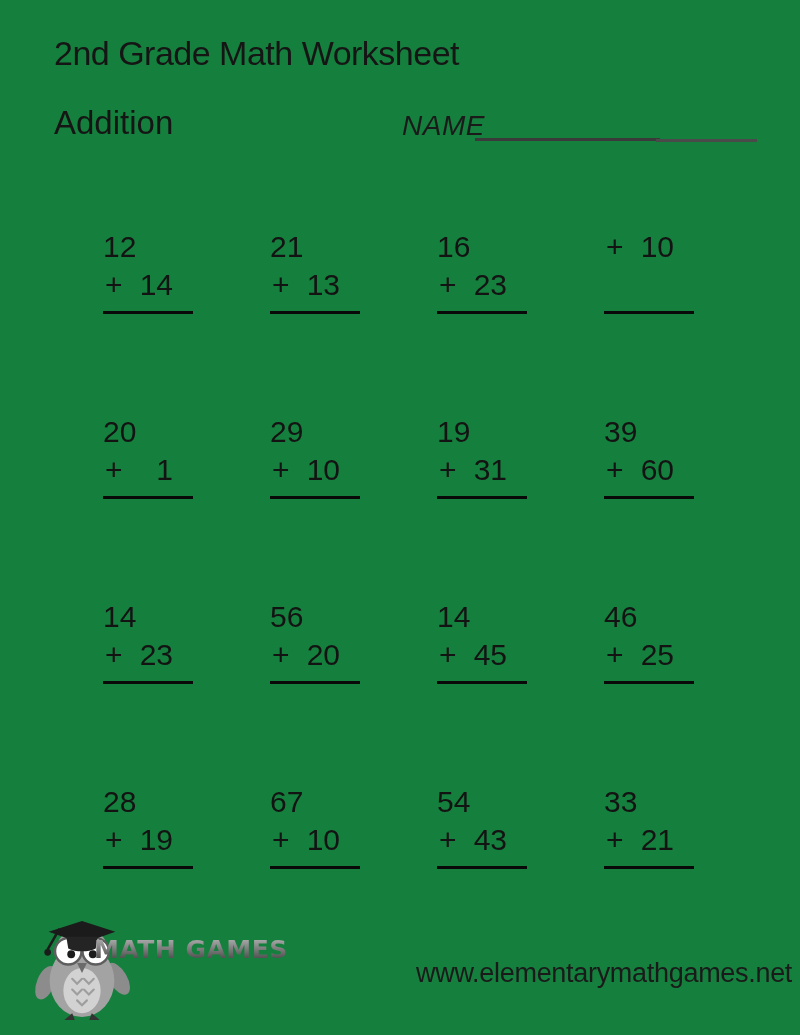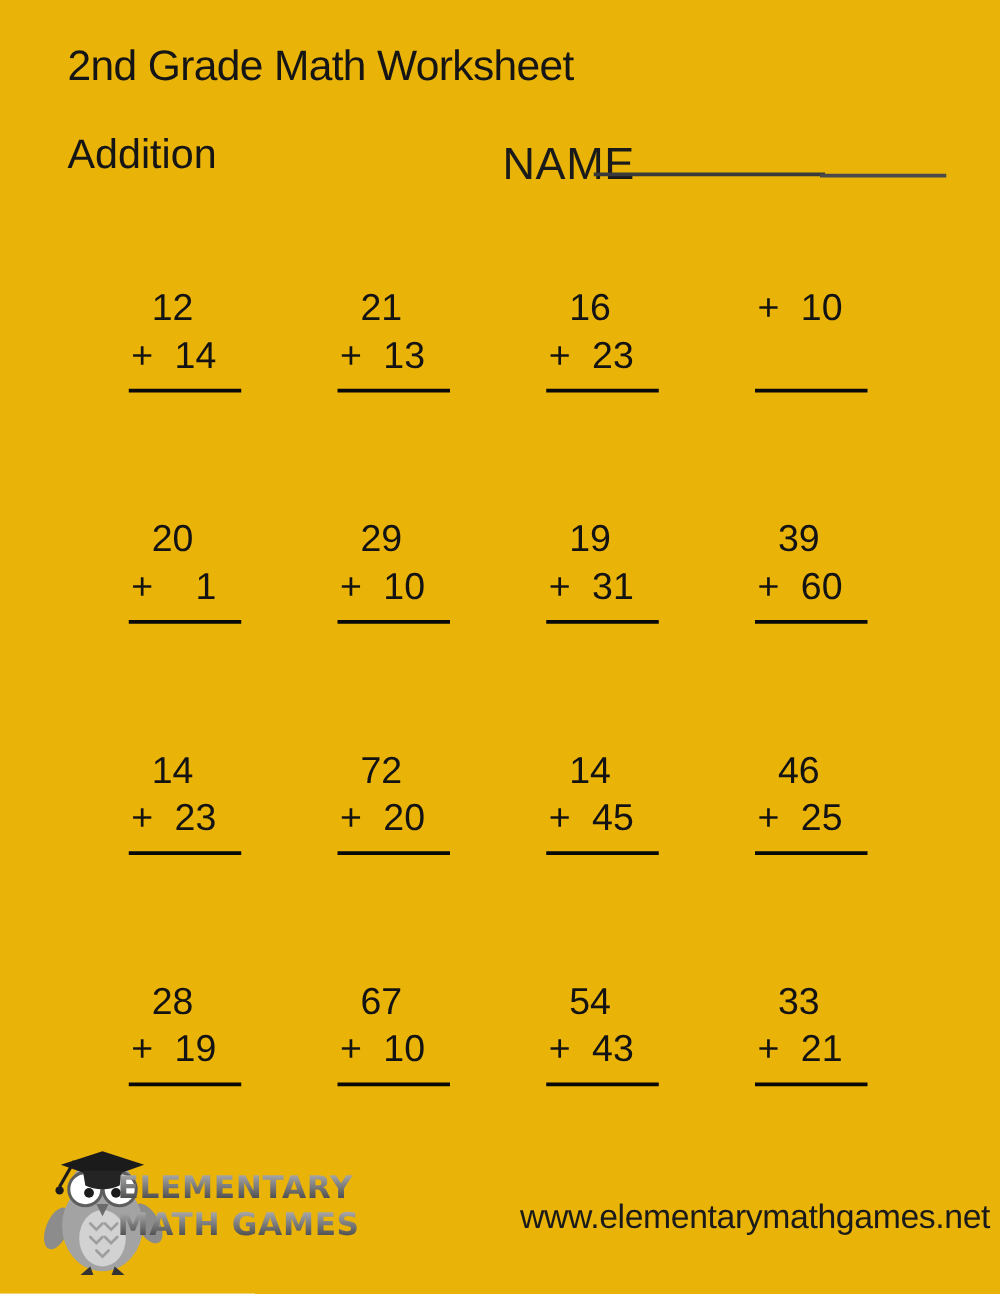--- a/index.html
+++ b/index.html
@@ -4,21 +4,21 @@
 <style>
   html, body {
     margin: 0;
     padding: 0;
     background: #ffffff;
   }
   .page {
     position: relative;
     width: 800px;
     height: 1035px;
-    background: #eab308;
+    background: #15803d;
     font-family: "Liberation Sans", sans-serif;
     color: #151515;
     overflow: hidden;
   }
 
   
   .title {
     position: absolute;
     left: 54px;
     top: 34px;
@@ -35,24 +35,25 @@
     font-size: 33px;
     font-weight: normal;
     color: #151515;
     white-space: nowrap;
     text-align: center;
   }
   .name-label {
     position: absolute;
     left: 402px;
     top: 110px;
-    font-size: 36px;
+    font-size: 28px;
     letter-spacing: 0.5px;
     color: #1a1a1a;
     white-space: nowrap;
+    font-style: italic;
   }
   .name-line-1 {
     position: absolute;
     left: 475px;
     top: 138px;
     width: 185px;
     height: 3px;
     background: #3a3a3a;
   }
   .name-line-2 {
@@ -75,21 +76,21 @@
     row-gap: 99px;
   }
   .problem {
     width: 90px;
     border-bottom: 3px solid #090909;
     padding-bottom: 7px;
   }
   .addend-top {
     font-size: 30px;
     line-height: 38px;
-    text-align: center;
+    text-align: left;
     padding-right: 20px;
     color: #131313;
   }
   .addend-bottom {
     font-size: 30px;
     line-height: 38px;
     display: flex;
     justify-content: space-between;
     padding-left: 2px;
     padding-right: 20px;
@@ -212,21 +213,21 @@
 
     <div class="problem">
       <div class="addend-top">14</div>
       <div class="addend-bottom">
         <span>+</span>
         <span>23</span>
       </div>
     </div>
 
     <div class="problem">
-      <div class="addend-top">72</div>
+      <div class="addend-top">56</div>
       <div class="addend-bottom">
         <span>+</span>
         <span>20</span>
       </div>
     </div>
 
     <div class="problem">
       <div class="addend-top">14</div>
       <div class="addend-bottom">
         <span>+</span>
@@ -303,19 +304,18 @@
     <polygon points="55,3 89,14 55,26 21,14" fill="#1b1b1b"></polygon>
     <path d="M39 19 L71 19 L69 31 C 62 35 48 35 41 31 Z" fill="#242424"></path>
     <path d="M32 11 L20 32" stroke="#1b1b1b" stroke-width="2.6" fill="none"></path>
     <circle cx="20" cy="35" r="3.4" fill="#1b1b1b"></circle>
 
     <path d="M45 97 l-8 7 l11 1 Z" fill="#333333"></path>
     <path d="M65 97 l8 7 l-11 1 Z" fill="#333333"></path>
   </svg>
 
   <div class="logo-text">
-    <div class="logo-line">ELEMENTARY</div>
     <div class="logo-line">MATH GAMES</div>
   </div>
 
   <div class="website">www.elementarymathgames.net</div>
 
 </div>
 
 </body></html>

